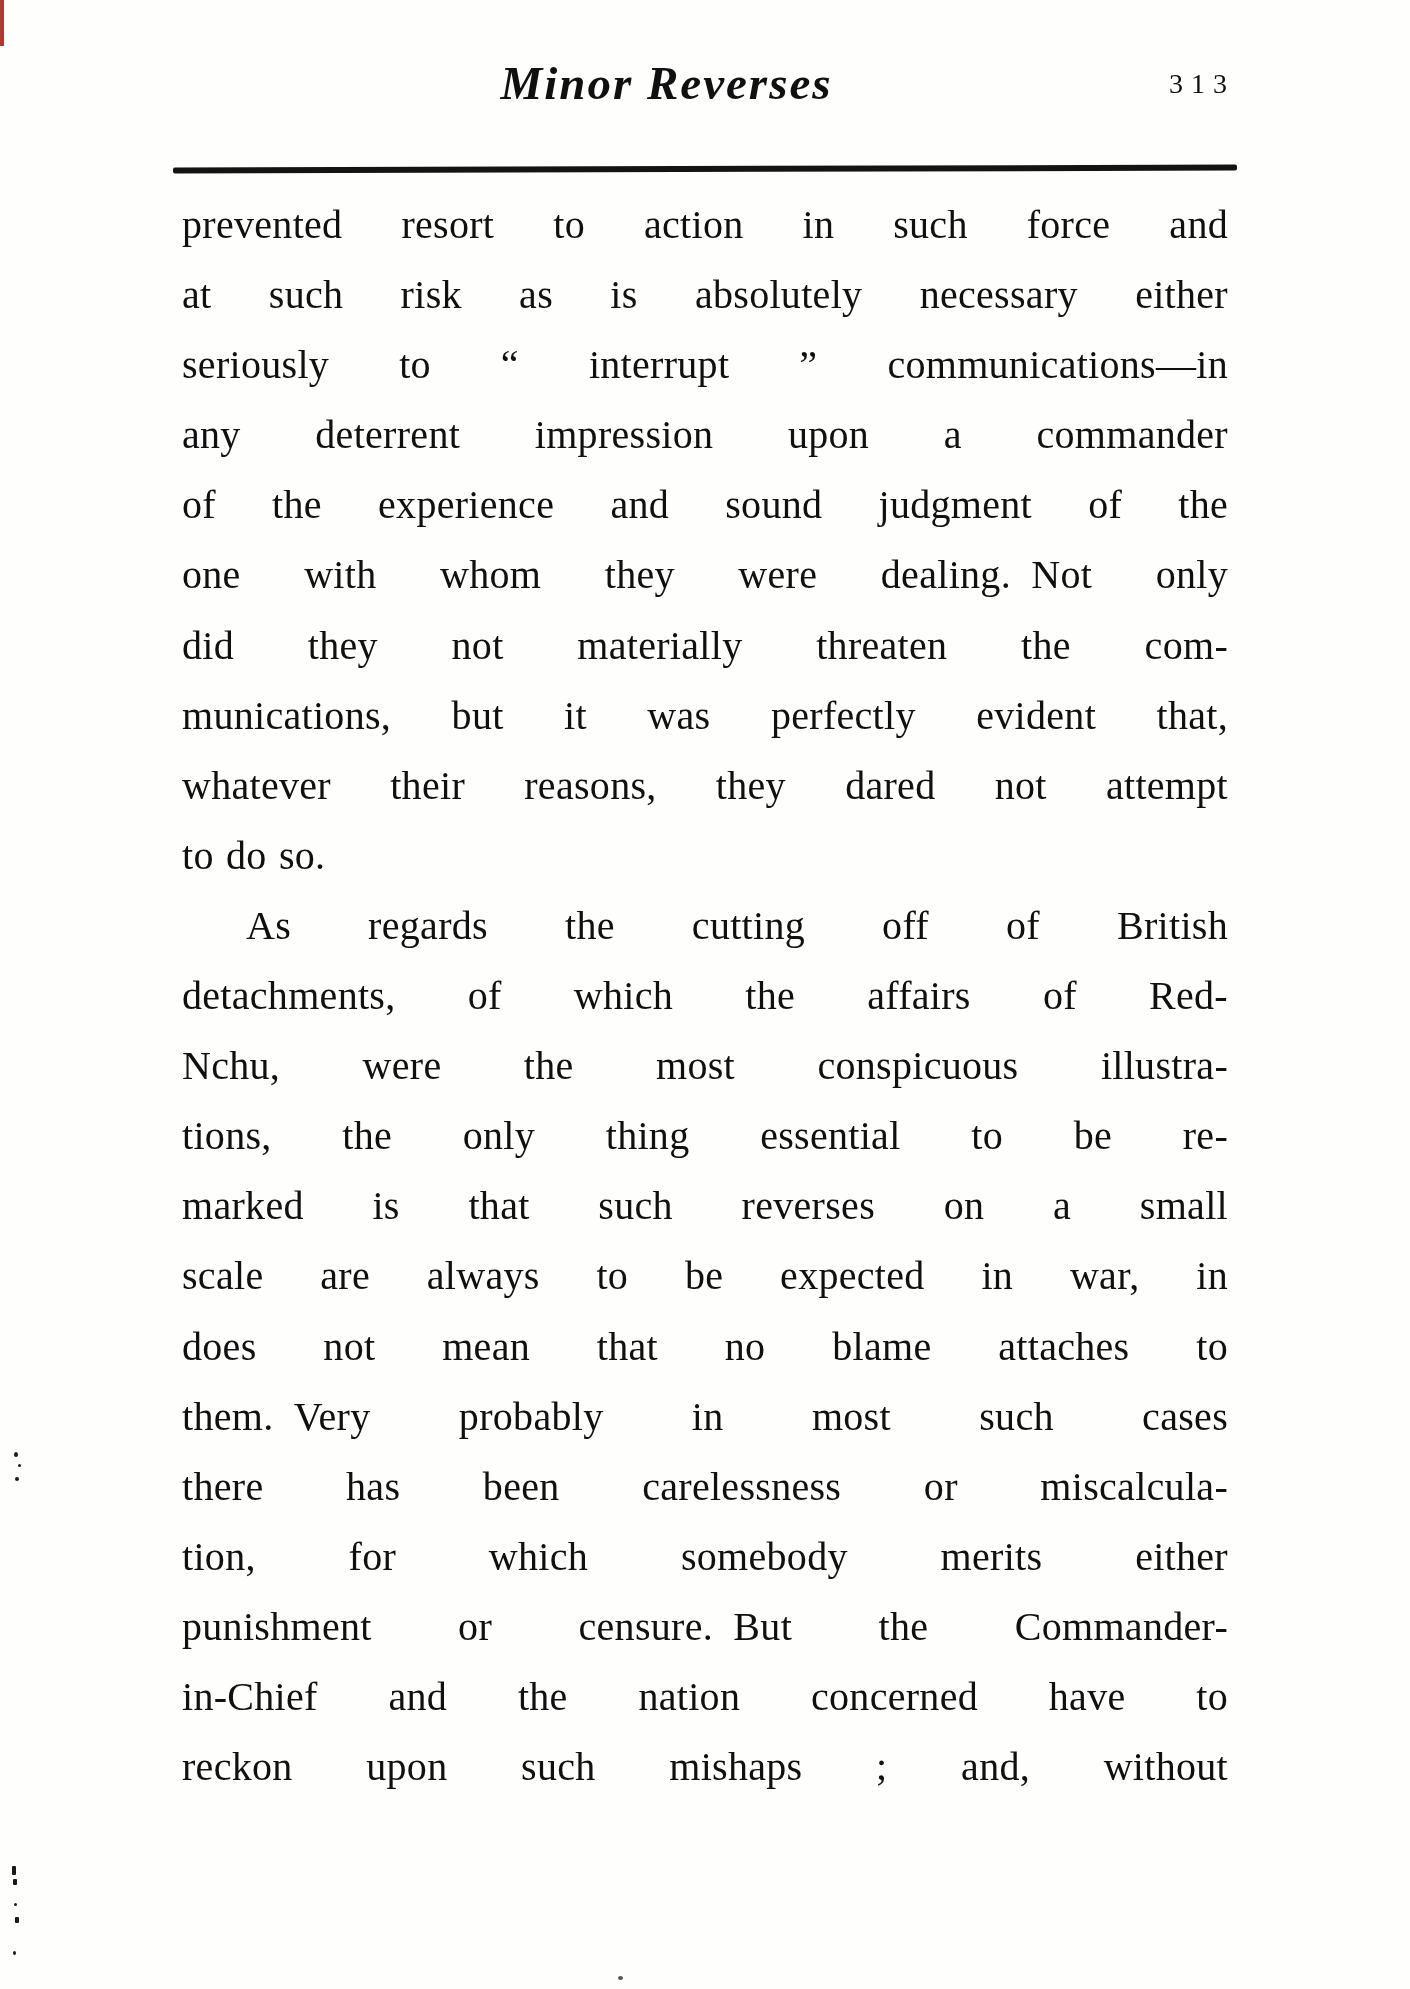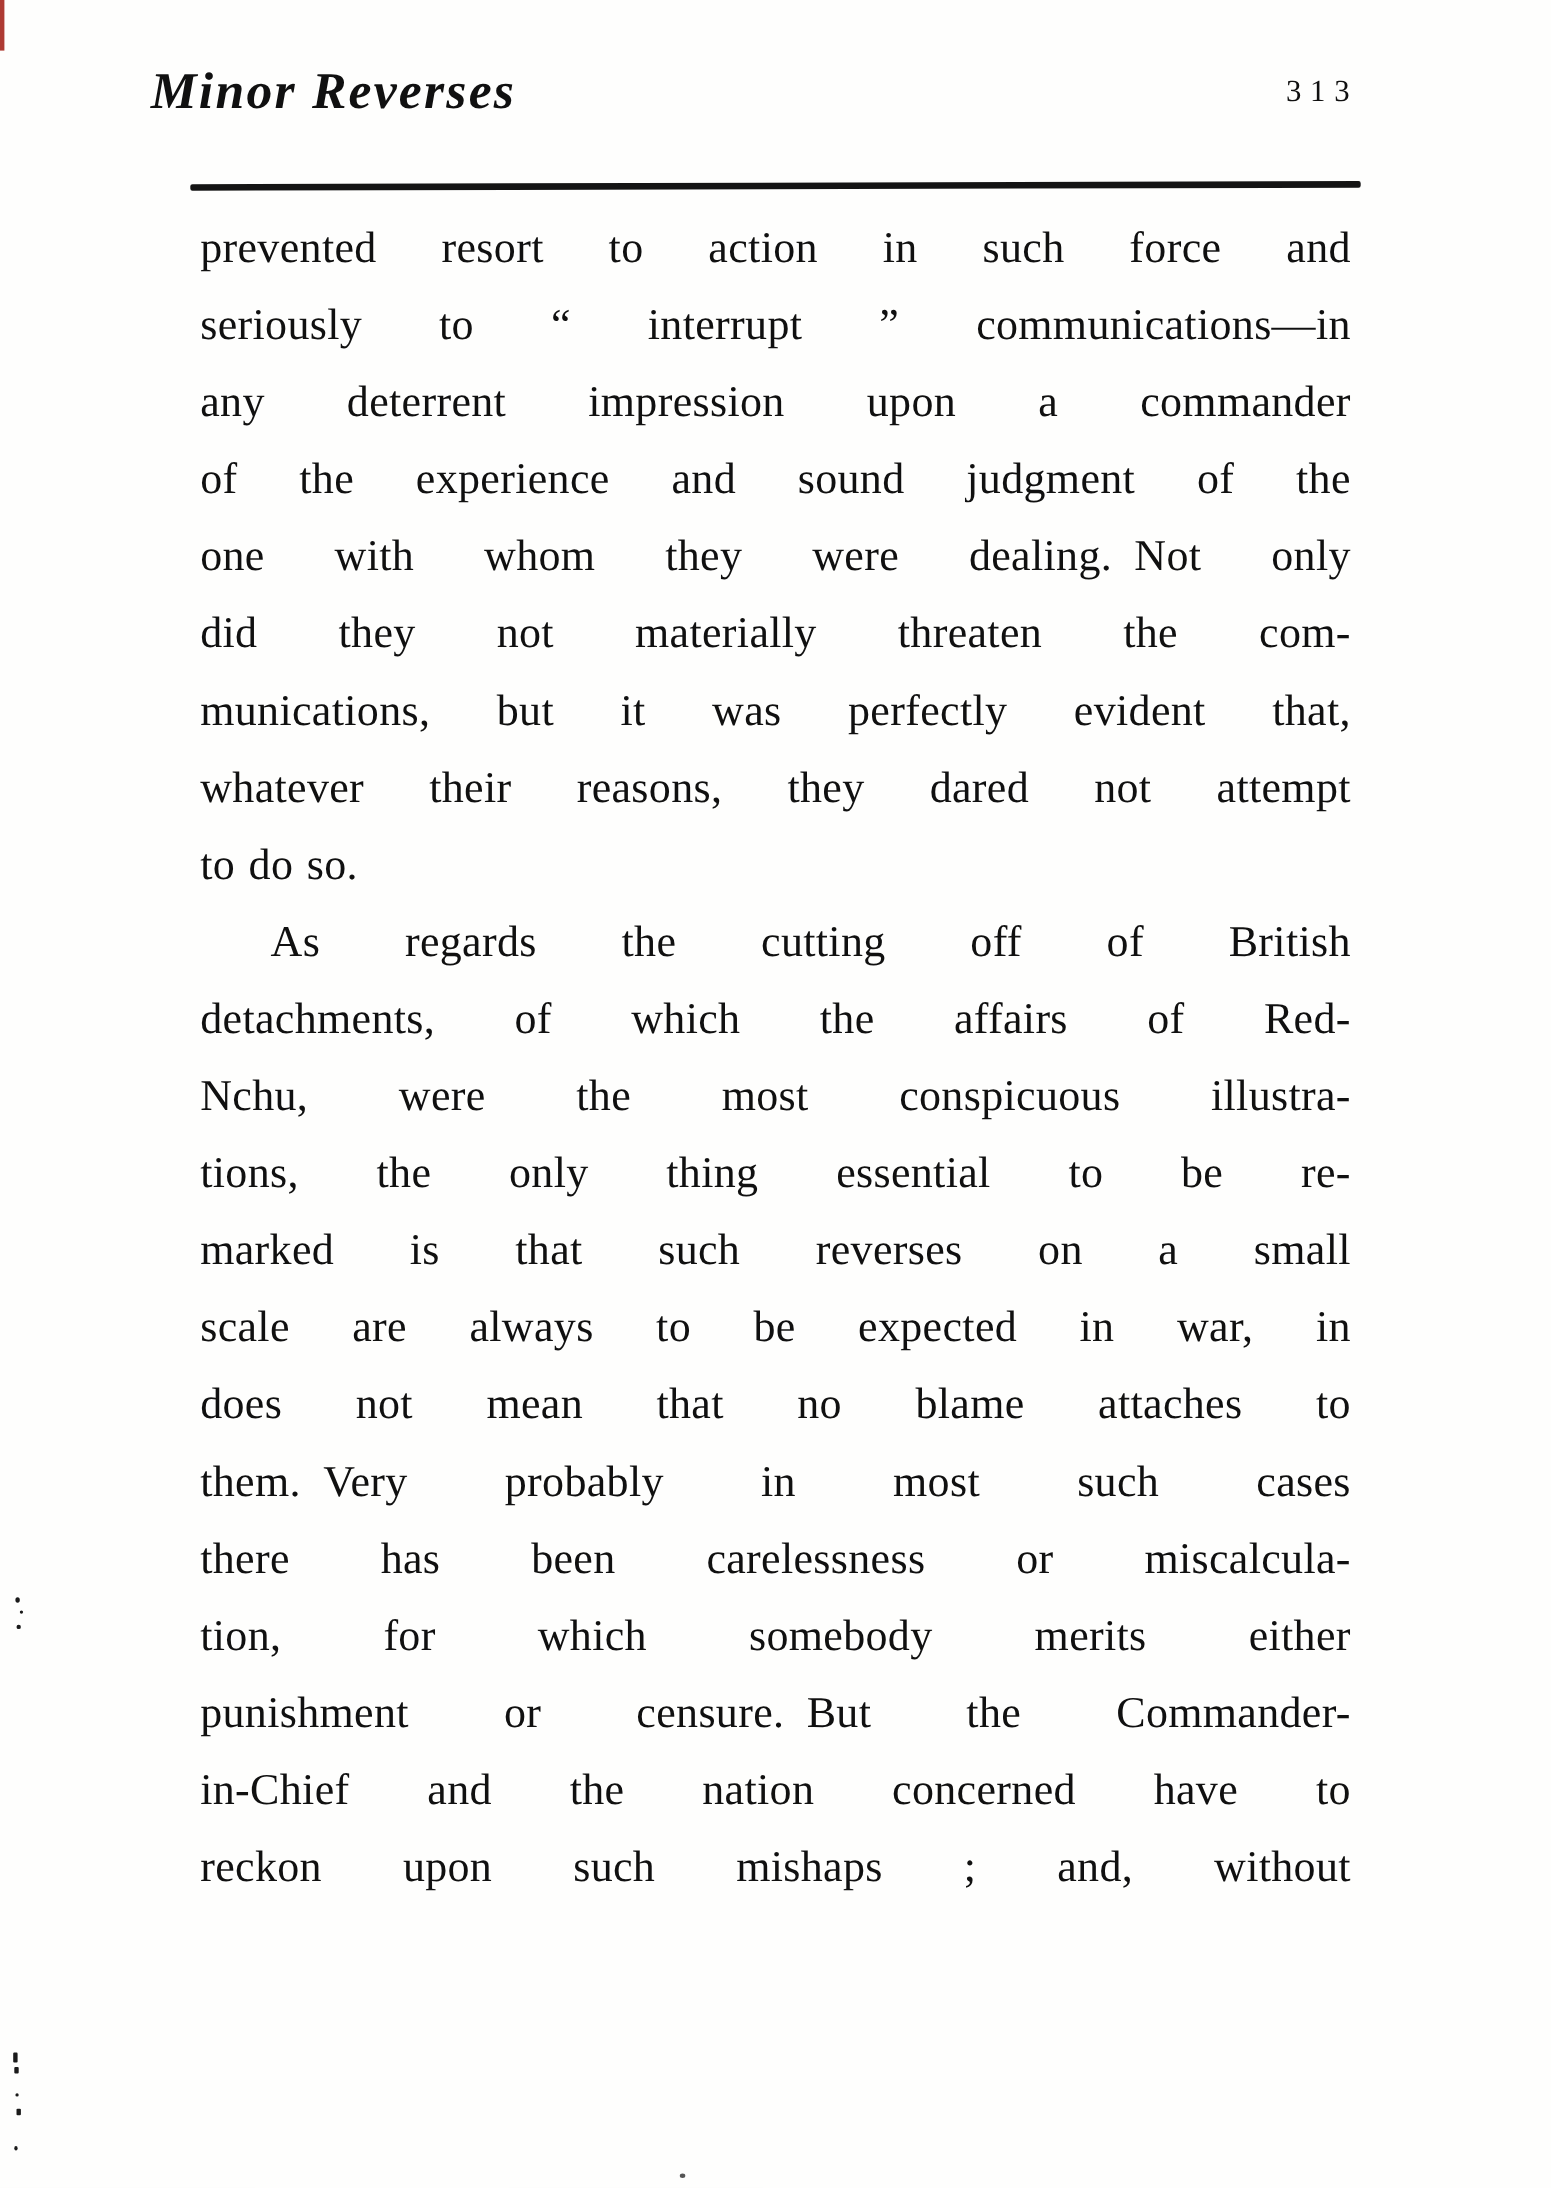--- a/index.html
+++ b/index.html
@@ -13,21 +13,21 @@
     position:absolute;inset:0;
     background:#fefefd;
     color:#101010;
     overflow:hidden;
   }
   .header{
     position:absolute;left:175px;top:56px;width:1060px;height:78px;
   }
   .title{
     position:absolute;left:0;right:1px;top:0;
-    text-align:left;
+    text-align:center;
     transform:translateX(-38px);
     font-style:italic;
     font-weight:600;
     font-size:47px;
     letter-spacing:2px;
     white-space:nowrap;
   }
   .pagenum{
     position:absolute;right:0;top:12px;
     font-size:28px;
@@ -76,20 +76,21 @@
 
   <div class="header">
     <div class="title">Minor Reverses</div>
     <div class="pagenum">313</div>
   </div>
 
   <div class="rule"></div>
 
   <div class="textblock">
     <div class="line">prevented resort to action in such force and</div>
+    <div class="line">at such risk as is absolutely necessary either</div>
     <div class="line">seriously to “ interrupt ” communications—in</div>
     <div class="line">any deterrent impression upon a commander</div>
     <div class="line">of the experience and sound judgment of the</div>
     <div class="line">one with whom they were dealing. Not only</div>
     <div class="line">did they not materially threaten the com-</div>
     <div class="line">munications, but it was perfectly evident that,</div>
     <div class="line">whatever their reasons, they dared not attempt</div>
     <div class="line short">to do so.</div>
     <div class="line indent">As regards the cutting off of British</div>
     <div class="line">detachments, of which the affairs of Red-</div>

